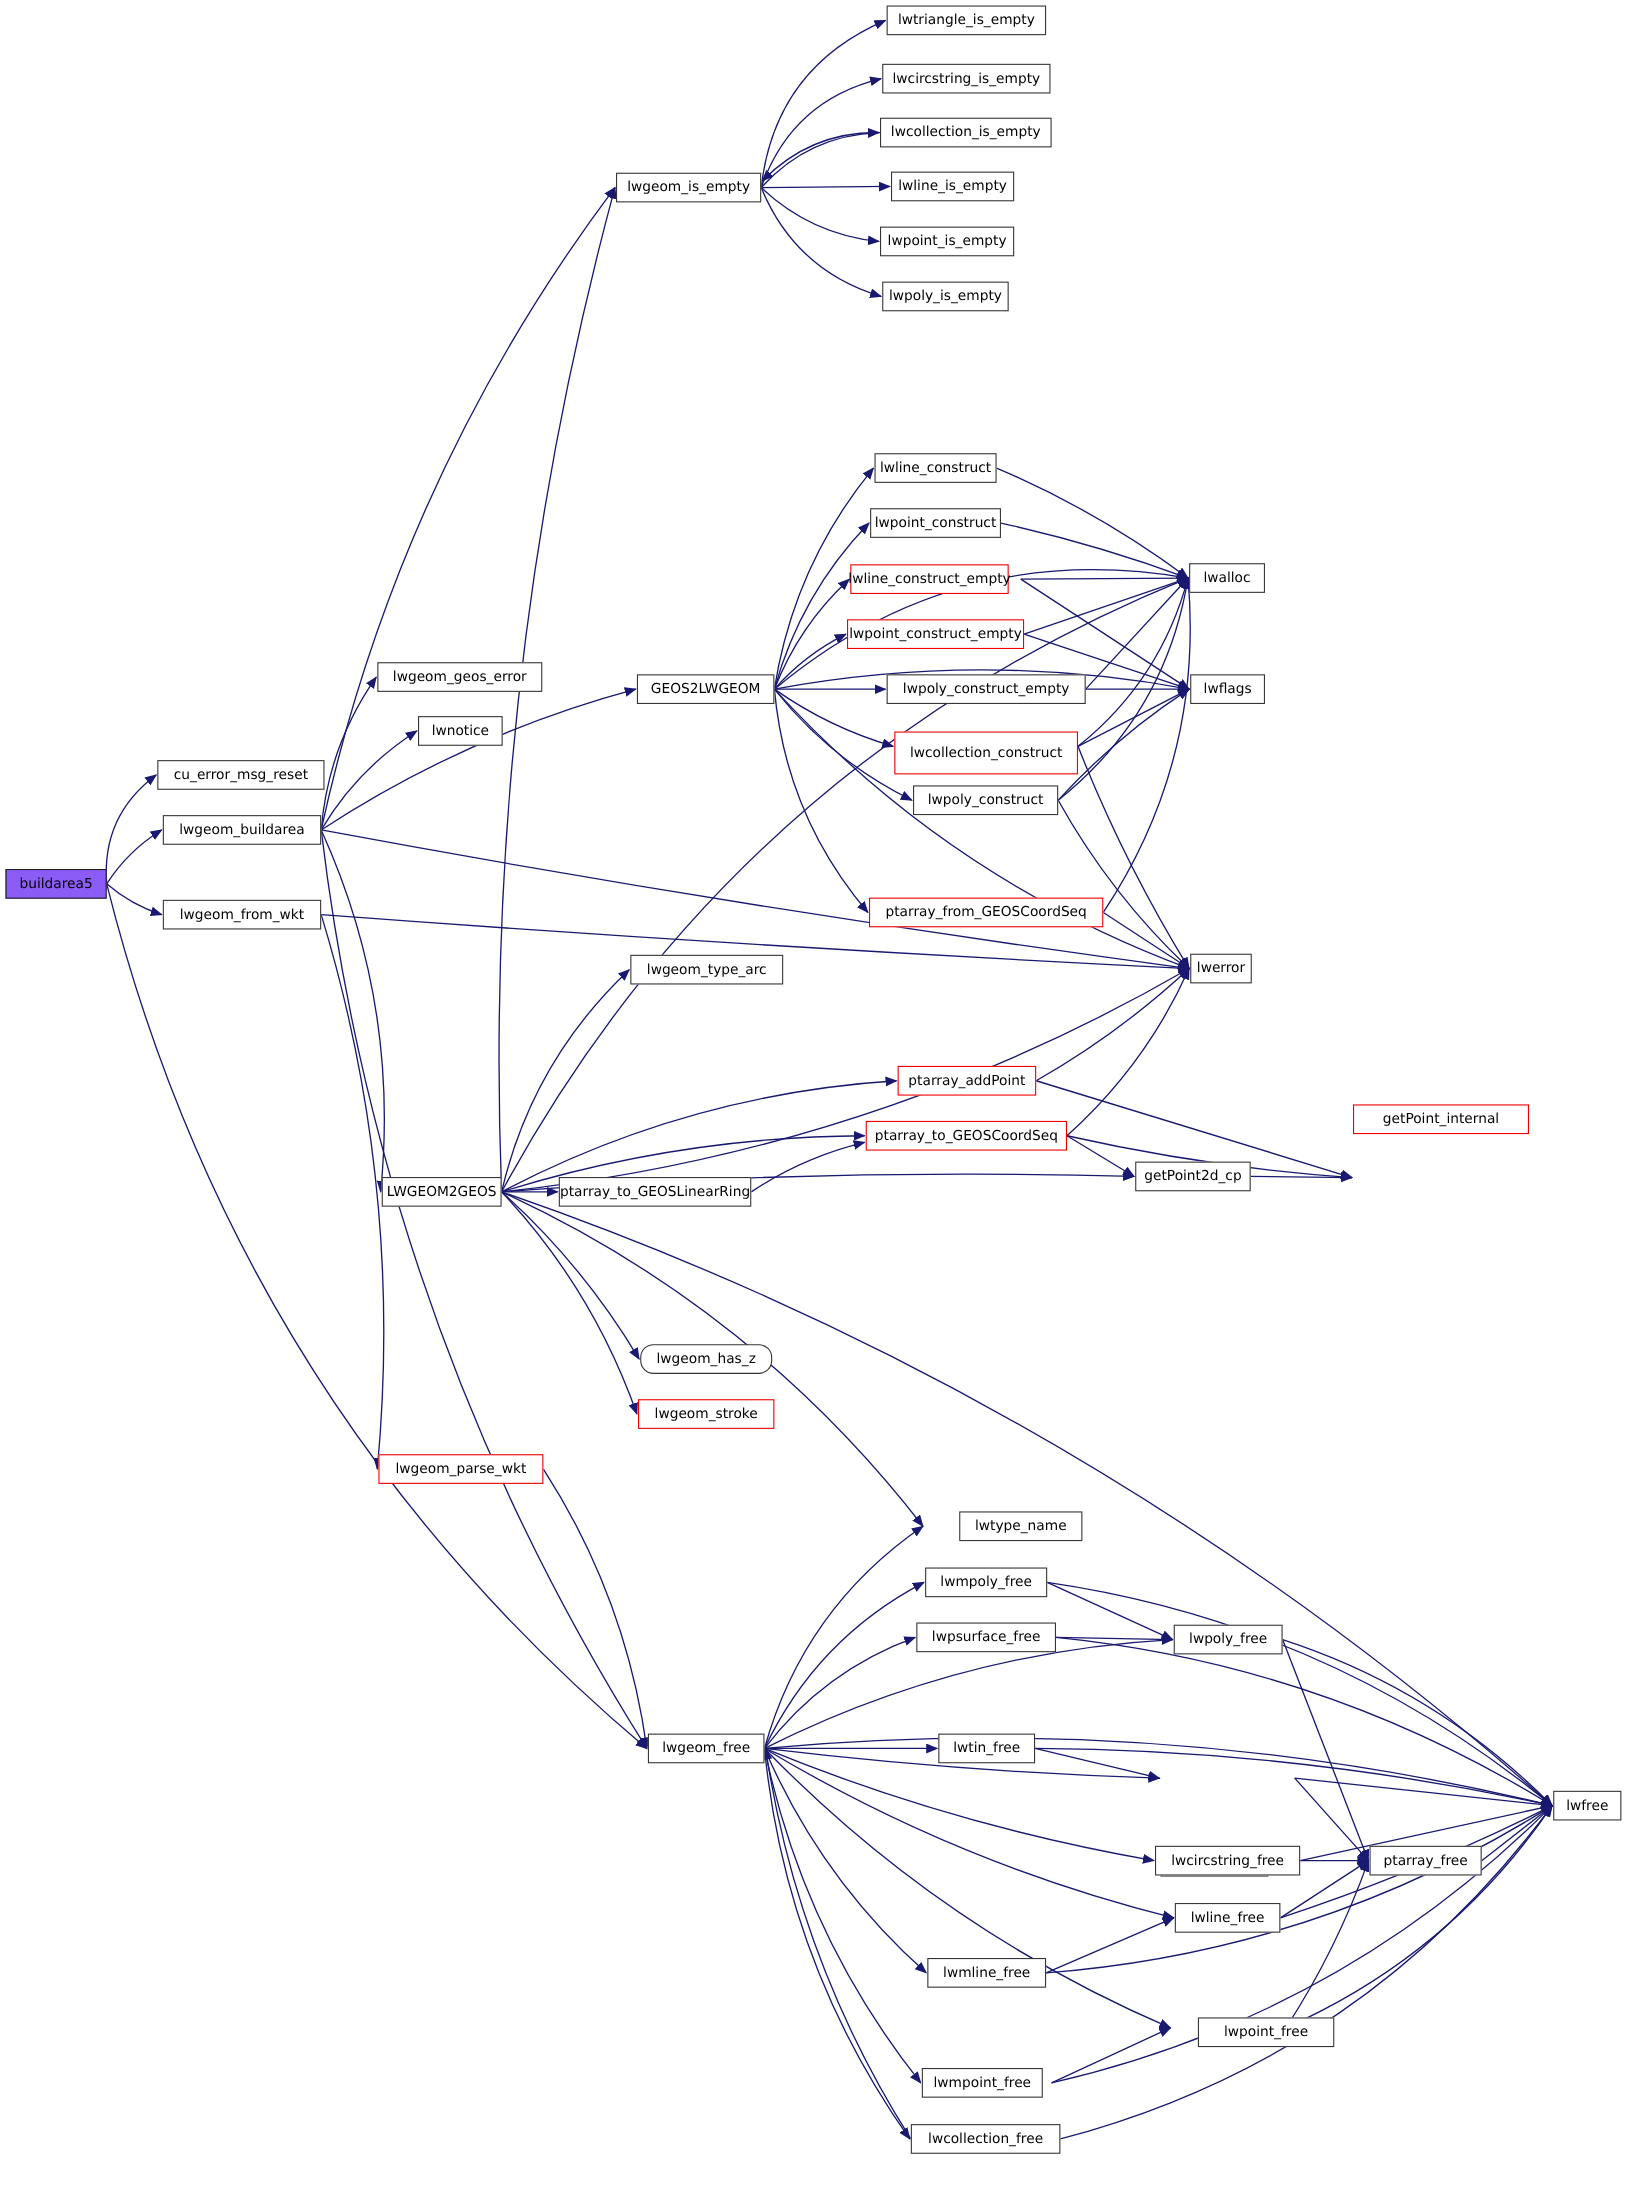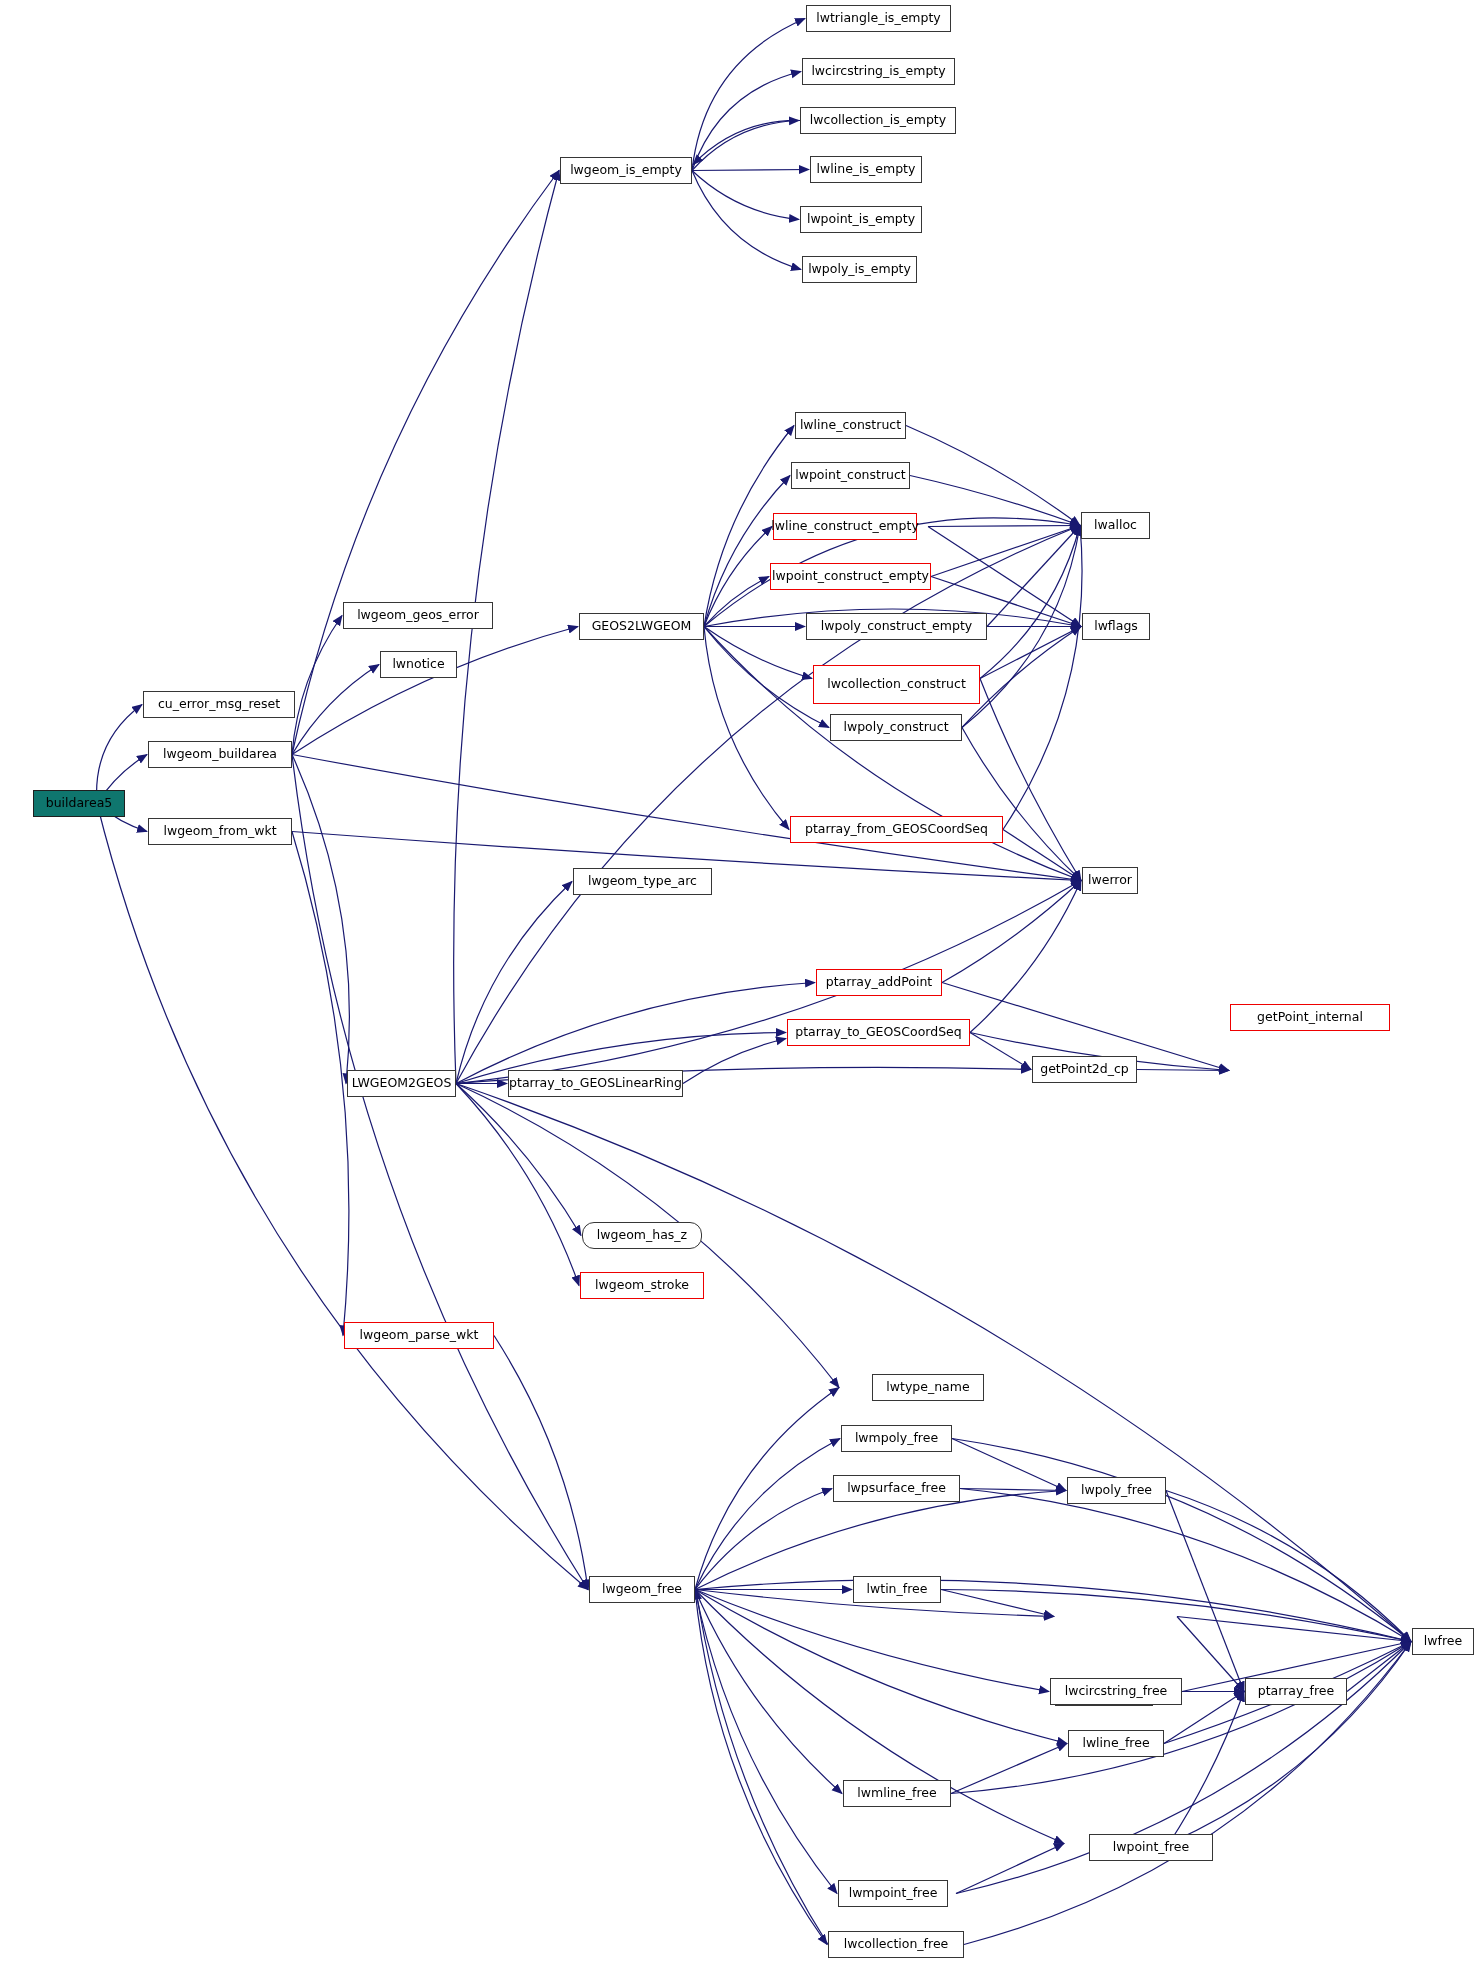--- a/index.html
+++ b/index.html
@@ -12,21 +12,21 @@
   }
   #edge-layer{position:absolute;left:0;top:0;pointer-events:none;}
   .node{
     position:absolute;box-sizing:border-box;
     border:1px solid #363636;background:#ffffff;
     display:flex;align-items:center;justify-content:center;
     font-size:12.5px;line-height:1;color:#000000;
     white-space:nowrap;cursor:pointer;z-index:2;
   }
   .node.red{border:1px solid #ee0000;}
-  .node.main{background:#0f766e;border:1px solid #1f1f1f;margin-left:28px;}
+  .node.main{background:#8b5cf6;border:1px solid #1f1f1f;}
 </style>
 </head>
 <body>
 
 <div id="canvas">
   <svg id="edge-layer" width="1479" height="1987" viewBox="0 0 1479 1987">
     <defs>
       <marker id="arrow" markerUnits="userSpaceOnUse" markerWidth="12" markerHeight="10" refX="10" refY="4.5" orient="auto">
         <path d="M0,0 L11,4.5 L0,9 Z" fill="#191970"></path>
       </marker>

